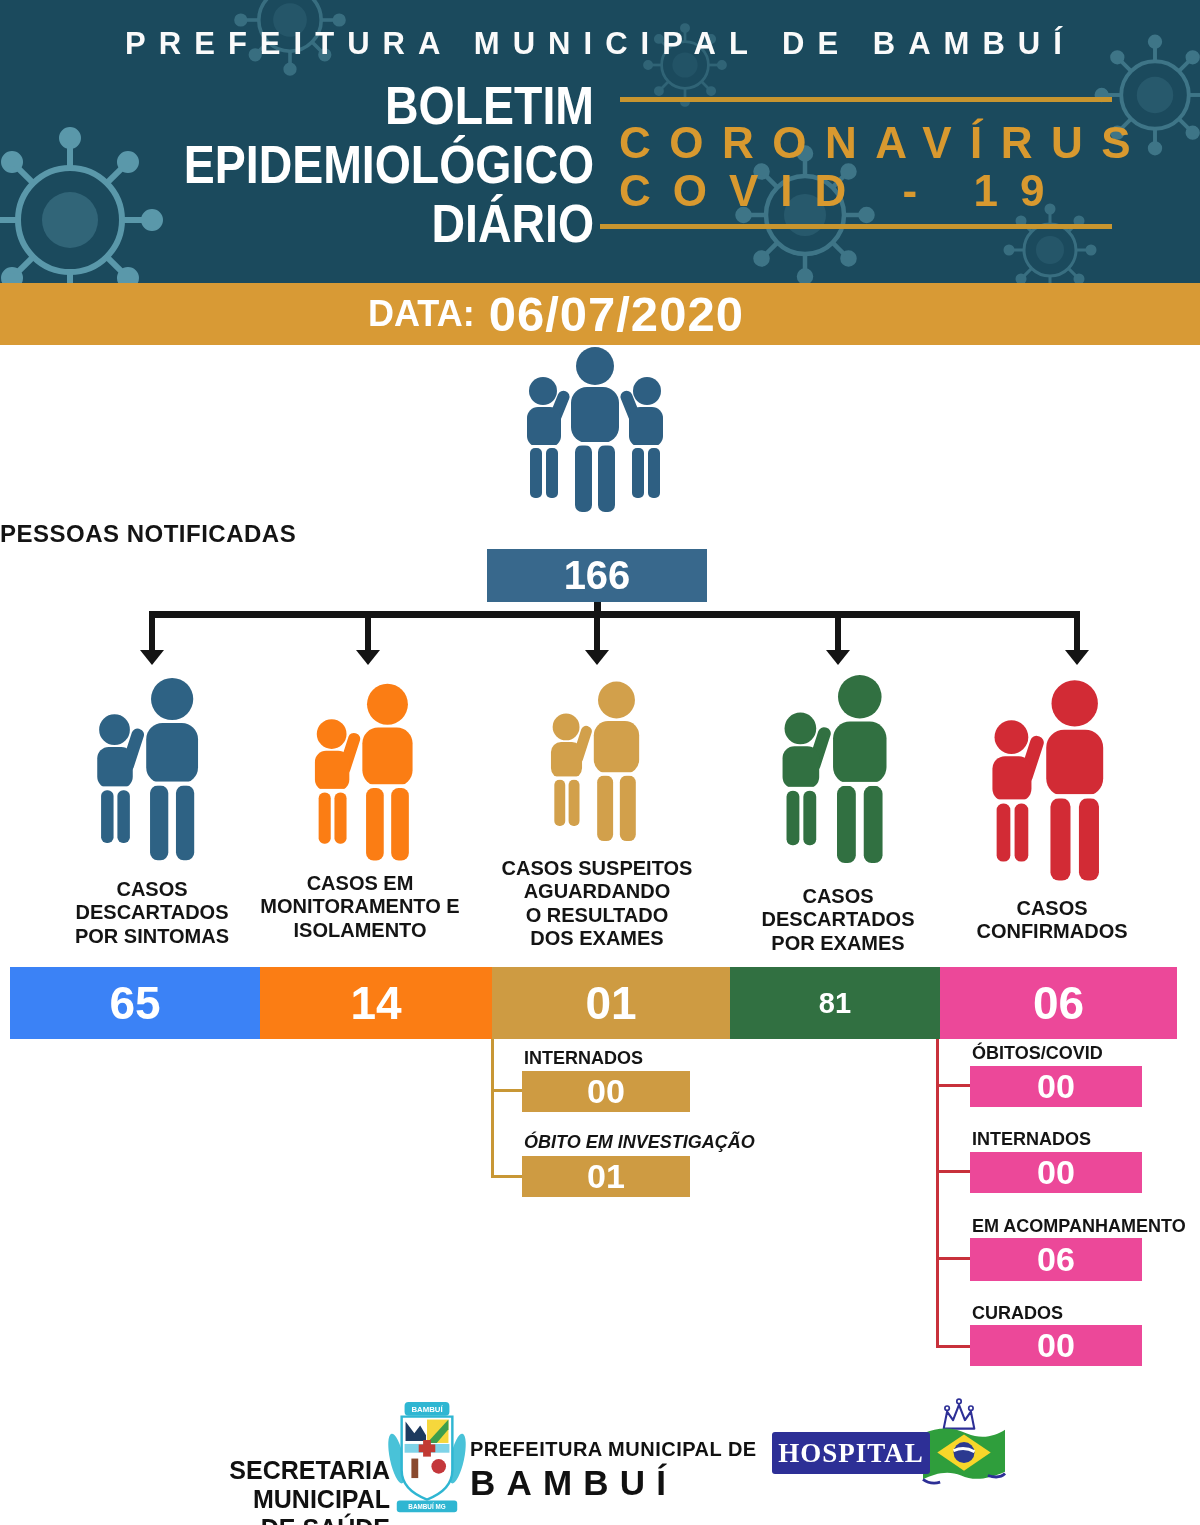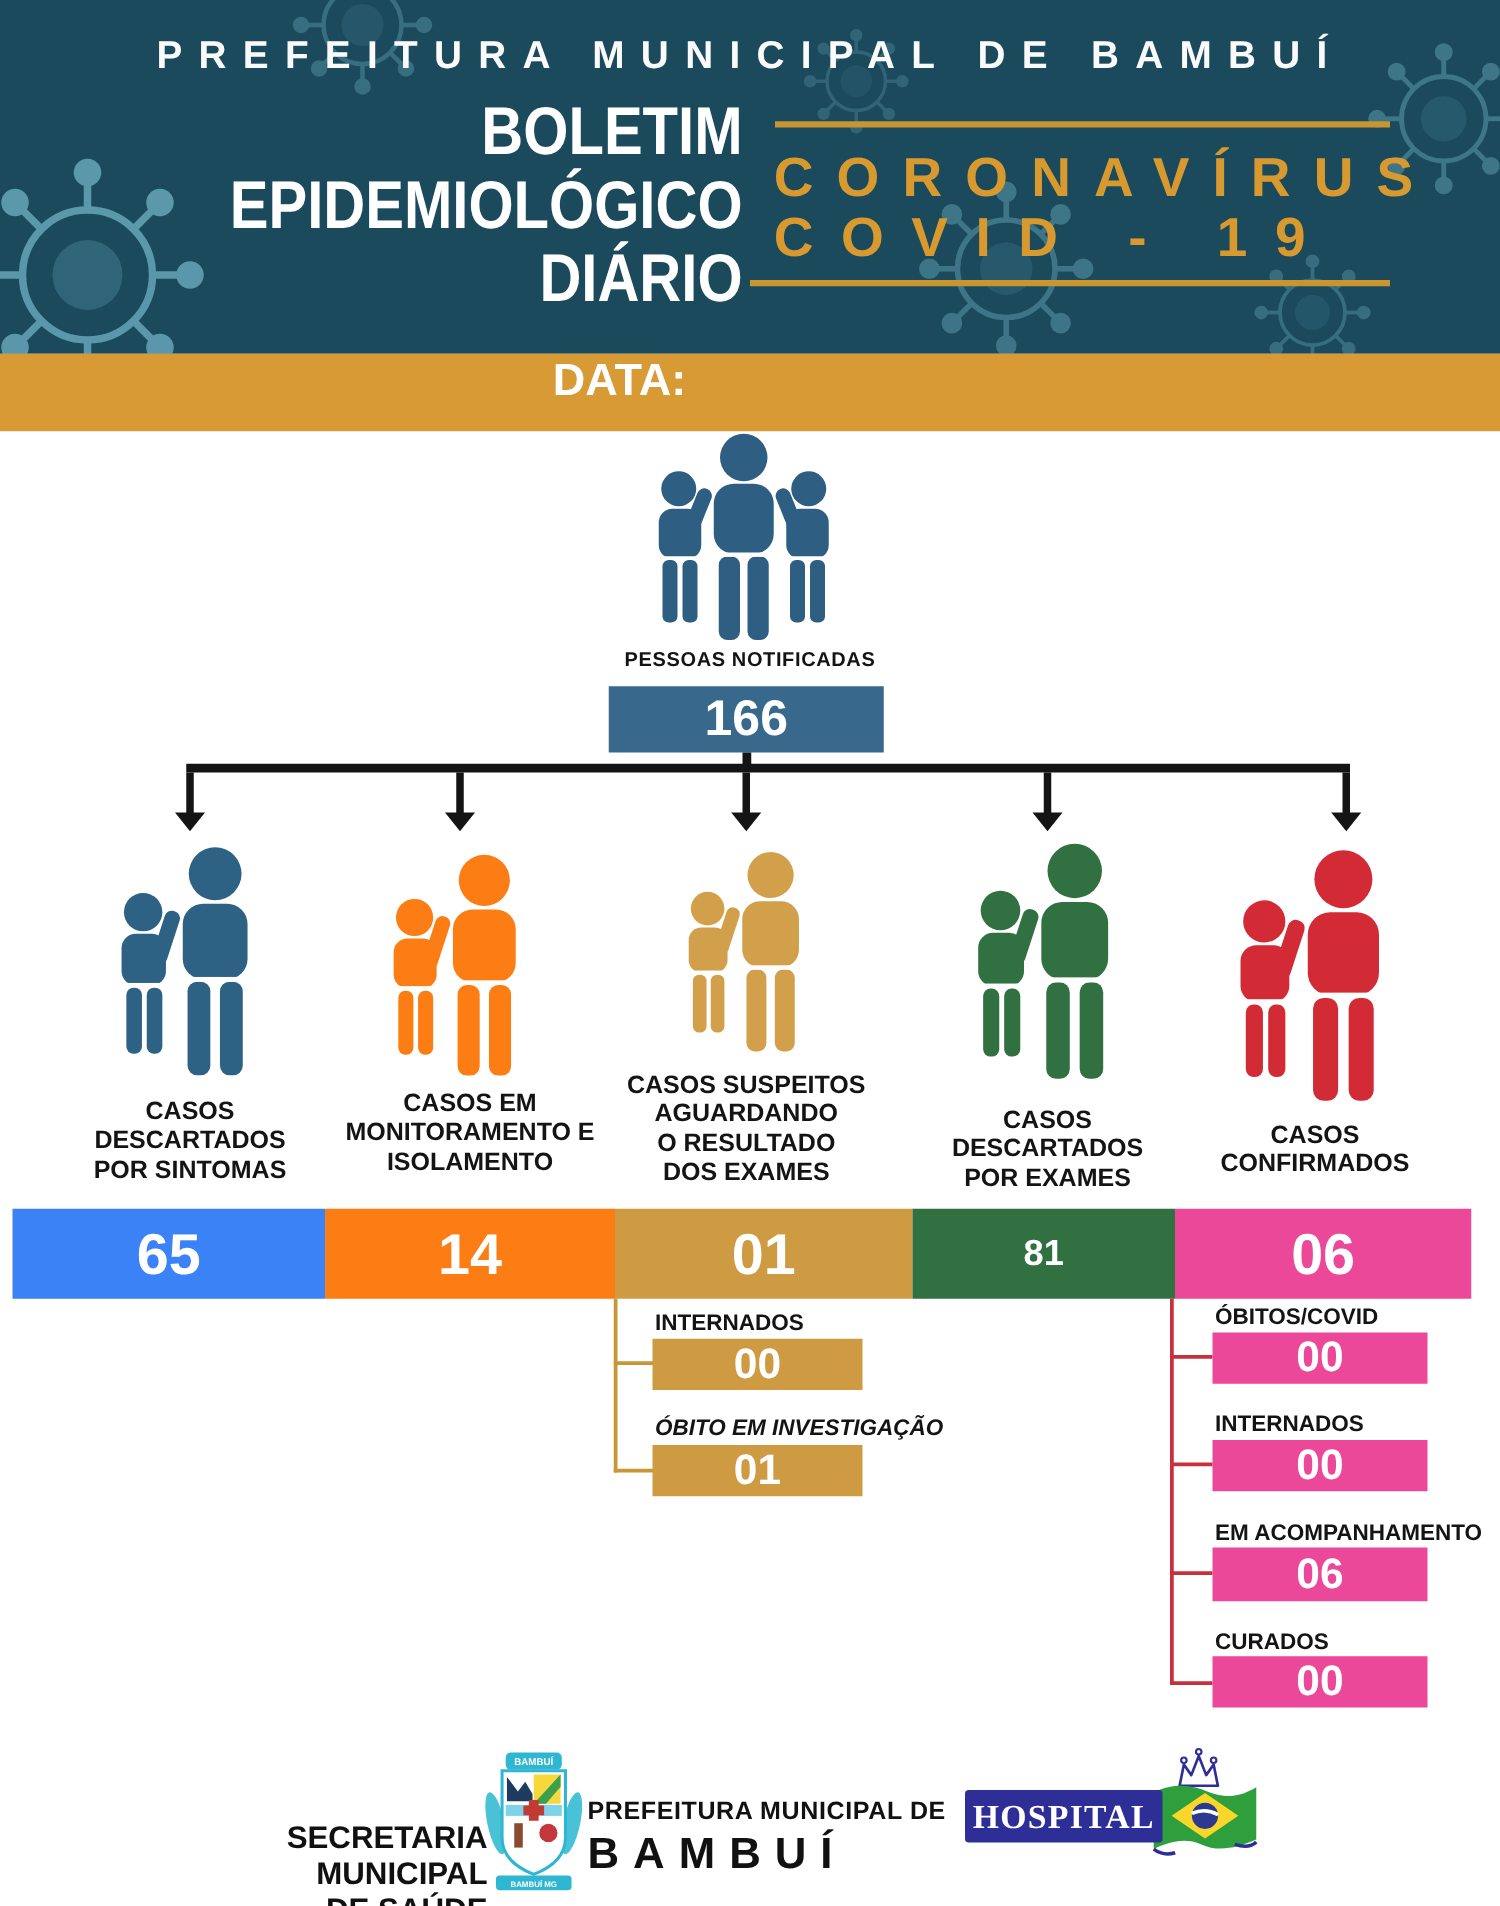--- a/index.html
+++ b/index.html
@@ -14,28 +14,28 @@
                 font-size:31px;font-weight:bold;letter-spacing:0.42em;white-space:nowrap;}
   #bulletin{position:absolute;right:606px;top:76px;text-align:right;color:#FFFFFF;font-weight:bold;
             font-size:54px;line-height:59px;transform:scaleX(0.86);transform-origin:100% 0;white-space:nowrap;}
   .gold-rule{position:absolute;height:5px;background:#C8952F;}
   .disease{position:absolute;color:#D8992F;font-weight:bold;font-size:44px;white-space:nowrap;}
   #disease1{left:619px;top:118px;letter-spacing:0.42em;}
   #disease2{left:619px;top:166px;letter-spacing:0.50em;}
 
   
   #datebar{position:absolute;left:0;top:283px;width:1200px;height:62px;background:#D89A35;}
-  #datebar-inner{position:absolute;left:368px;top:0;height:62px;display:flex;align-items:center;gap:30px;color:#fff;font-weight:bold;flex-direction:column;}
+  #datebar-inner{position:absolute;left:368px;top:0;height:62px;display:flex;align-items:center;gap:14px;color:#fff;font-weight:bold;}
   #date-label{font-size:36px;}
   #date-value{font-size:49px;letter-spacing:1px;}
 
   
   #family-wrap{position:absolute;left:505px;top:346px;width:180px;height:170px;color:#2E5F82;}
-  #notified-label{position:absolute;left:0;top:520px;width:1200px;text-align:center;color:#141414;
-                  font-size:16px;font-weight:bold;letter-spacing:0.5px;}
+  #notified-label{position:absolute;left:0;top:520px;width:1200px;color:#141414;
+                  font-size:24px;font-weight:bold;letter-spacing:0.5px;}
   #notified-box{position:absolute;left:487px;top:549px;width:220px;height:53px;background:#38688C;
                 color:#fff;font-size:40px;font-weight:bold;display:flex;align-items:center;justify-content:center;}
 
   
   .blk{background:#141414;}
   .arrow-head{position:absolute;width:0;height:0;border-left:12px solid transparent;
               border-right:12px solid transparent;border-top:15px solid #141414;}
 
   
   .pairicon{position:absolute;}
@@ -232,21 +232,21 @@
     </svg>
   <svg class="pairicon c5" viewBox="0 0 130 200" style="left:980px;top:677px;width:143px;height:211px;">
       <use href="#sym-pair"></use>
     </svg>
 
   <div class="col-label" style="left:32px;top:878px;width:240px;">
     <div>CASOS</div>
       <div>DESCARTADOS</div>
       <div>POR SINTOMAS</div>
   </div>
-  <div class="col-label" style="left:256px;top:872px;width:240px;">
+  <div class="col-label" style="left:240px;top:872px;width:240px;">
     <div>CASOS EM</div>
       <div>MONITORAMENTO E</div>
       <div>ISOLAMENTO</div>
   </div>
   <div class="col-label" style="left:477px;top:857px;width:240px;">
     <div>CASOS SUSPEITOS</div>
       <div>AGUARDANDO</div>
       <div>O RESULTADO</div>
       <div>DOS EXAMES</div>
   </div>

